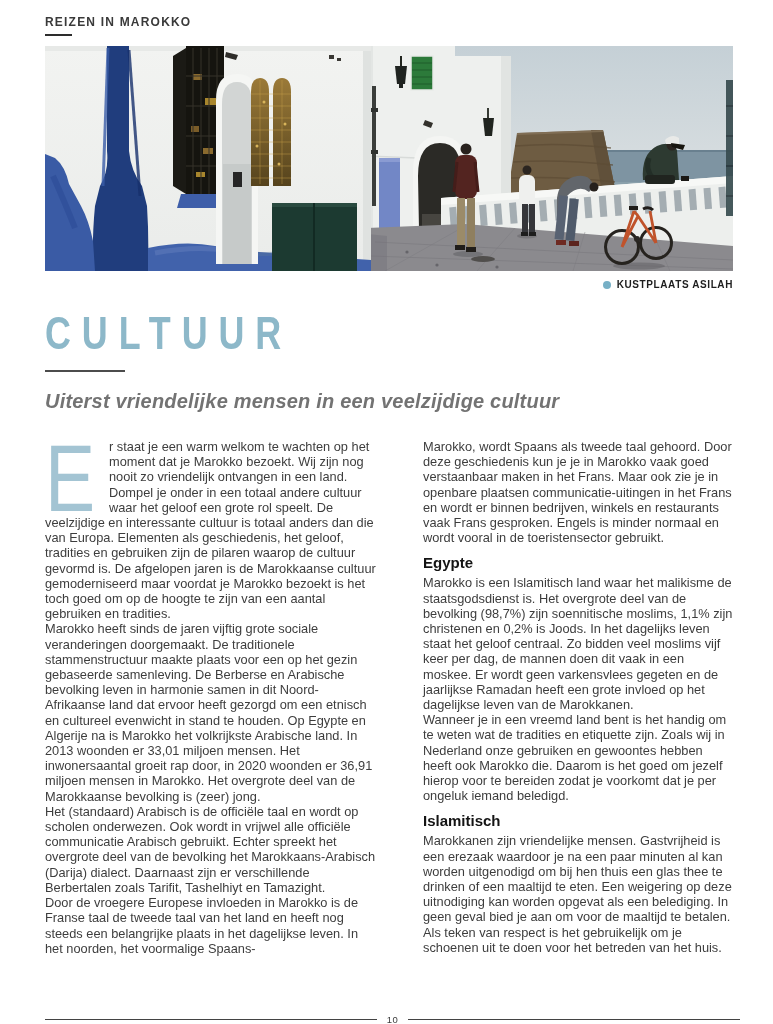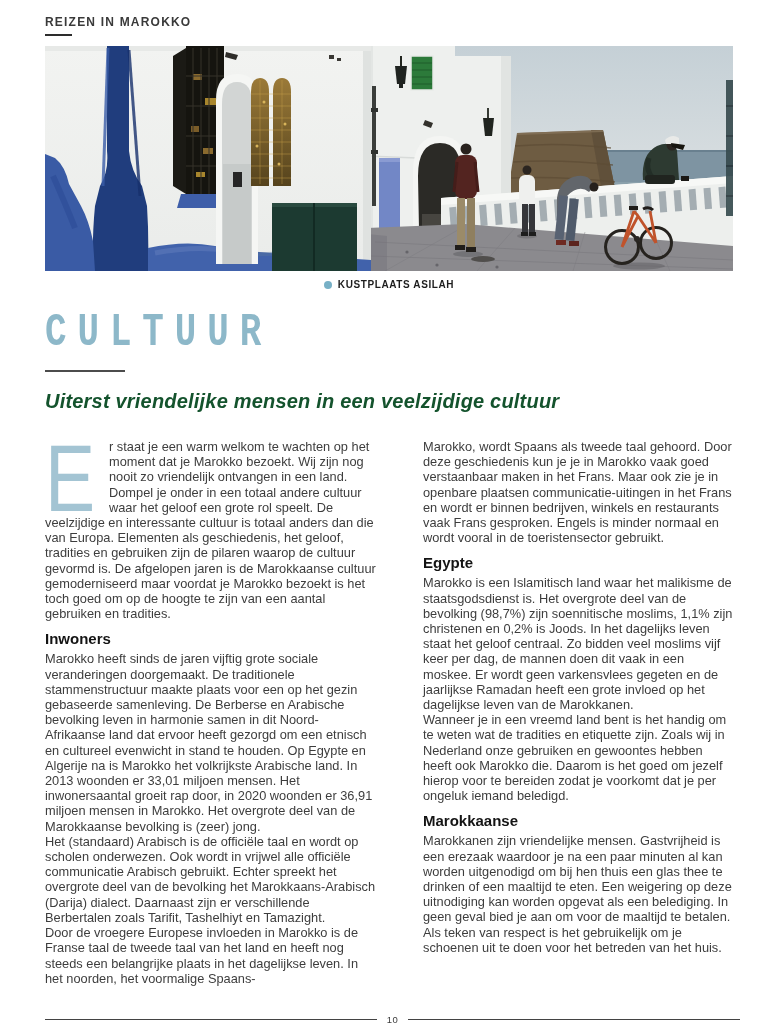--- a/index.html
+++ b/index.html
@@ -12,33 +12,33 @@
 
   
   .eyebrow{margin-top:15px;font-size:12px;font-weight:bold;letter-spacing:1.2px;color:#3a3a3a;}
   .eyebrow-rule{width:27px;height:2px;background:#2d2d2d;margin-top:5px;}
 
   
   .photo{margin:10px 0 0 0;width:688px;height:225px;line-height:0;}
   .photo svg{display:block;}
 
   
-  .caption-row{display:flex;justify-content:center;align-items:center;gap:6px;margin-top:8px;width:688px;}
+  .caption-row{display:flex;justify-content:flex-end;align-items:center;gap:6px;margin-top:8px;width:688px;}
   .caption-dot{width:8px;height:8px;border-radius:50%;background:#77b0c6;}
   .caption-text{font-size:10px;font-weight:bold;letter-spacing:.6px;color:#1d1d1d;}
 
   
-  .title{margin:24px 0 0 0;line-height:1;height:40px;font-family:Liberation Mono, monospace;}
+  .title{margin:24px 0 0 0;line-height:1;height:40px;}
   .title-inner{display:inline-block;font-size:46px;font-weight:bold;color:#8db8c9;
     letter-spacing:14px;transform:scaleX(.78);transform-origin:left top;line-height:.86;white-space:nowrap;}
   .title-rule{width:80px;height:2px;background:#4c4c4c;margin-top:16px;}
 
   
   .subtitle{margin:18px 0 0 0;font-style:italic;font-weight:600;font-size:20px;
-    color:#14532d;letter-spacing:.2px;}
+    color:#737373;letter-spacing:.2px;}
 
   
   .columns{display:flex;gap:47px;margin-top:26px;}
   .col-left{width:331px;}
   .col-right{width:310px;}
   .body-text{margin:0;font-size:12.8px;line-height:15.2px;color:#3d3d3d;white-space:pre-line;}
   .heading{margin:9px 0 3px 0;font-size:15px;line-height:18px;font-weight:bold;color:#141414;}
   .dropcap{float:left;width:56px;height:60px;margin:5px 8px 0 0;
     font-size:94px;line-height:.74;font-weight:400;color:#a3c4d3;
     transform:scaleX(.8);transform-origin:left top;}
@@ -284,36 +284,35 @@
 
   <h1 class="title"><span class="title-inner">CULTUUR</span></h1>
   <div class="title-rule"></div>
 
   <h2 class="subtitle">Uiterst vriendelijke mensen in een veelzijdige cultuur</h2>
 
   <div class="columns">
     <div class="col col-left">
       <p class="body-text"><span class="dropcap">E</span><span>r staat je een warm welkom te wachten op het moment dat je Marokko bezoekt. Wij zijn nog nooit zo vriendelijk ontvangen in een land. Dompel je onder in een totaal andere cultuur waar het geloof een grote rol speelt. De veelzijdige en interessante cultuur is totaal anders dan die van Europa. Elementen als geschiedenis, het geloof, tradities en gebruiken zijn de pilaren waarop de cultuur gevormd is. De afgelopen jaren is de Marokkaanse cultuur gemoderniseerd maar voordat je Marokko bezoekt is het toch goed om op de hoogte te zijn van een aantal gebruiken en tradities.</span></p>
 
-      <h3 class="heading">Inwoners</h3>
       <p class="body-text">Marokko heeft sinds de jaren vijftig grote sociale veranderingen doorgemaakt. De traditionele stammenstructuur maakte plaats voor een op het gezin gebaseerde samenleving. De Berberse en Arabische bevolking leven in harmonie samen in dit Noord-Afrikaanse land dat ervoor heeft gezorgd om een etnisch en cultureel evenwicht in stand te houden. Op Egypte en Algerije na is Marokko het volkrijkste Arabische land. In 2013 woonden er 33,01 miljoen mensen. Het inwonersaantal groeit rap door, in 2020 woonden er 36,91 miljoen mensen in Marokko. Het overgrote deel van de Marokkaanse bevolking is (zeer) jong.</p>
 
       <p class="body-text">Het (standaard) Arabisch is de officiële taal en wordt op scholen onderwezen. Ook wordt in vrijwel alle officiële communicatie Arabisch gebruikt. Echter spreekt het overgrote deel van de bevolking het Marokkaans-Arabisch (Darija) dialect. Daarnaast zijn er verschillende Berbertalen zoals Tarifit, Tashelhiyt en Tamazight.
 Door de vroegere Europese invloeden in Marokko is de Franse taal de tweede taal van het land en heeft nog steeds een belangrijke plaats in het dagelijkse leven. In het noorden, het voormalige Spaans-</p>
     </div>
 
     <div class="col col-right">
       <p class="body-text">Marokko, wordt Spaans als tweede taal gehoord. Door deze geschiedenis kun je je in Marokko vaak goed verstaanbaar maken in het Frans. Maar ook zie je in openbare plaatsen communicatie-uitingen in het Frans en wordt er binnen bedrijven, winkels en restaurants vaak Frans gesproken. Engels is minder normaal en wordt vooral in de toeristensector gebruikt.</p>
 
       <h3 class="heading">Egypte</h3>
       <p class="body-text">Marokko is een Islamitisch land waar het malikisme de staatsgodsdienst is. Het overgrote deel van de bevolking (98,7%) zijn soennitische moslims, 1,1% zijn christenen en 0,2% is Joods. In het dagelijks leven staat het geloof centraal. Zo bidden veel moslims vijf keer per dag, de mannen doen dit vaak in een moskee. Er wordt geen varkensvlees gegeten en de jaarlijkse Ramadan heeft een grote invloed op het dagelijkse leven van de Marokkanen.</p>
 
       <p class="body-text">Wanneer je in een vreemd land bent is het handig om te weten wat de tradities en etiquette zijn. Zoals wij in Nederland onze gebruiken en gewoontes hebben heeft ook Marokko die. Daarom is het goed om jezelf hierop voor te bereiden zodat je voorkomt dat je per ongeluk iemand beledigd.</p>
 
-      <h3 class="heading">Marokkaanse</h3>
+      <h3 class="heading">Islamitisch</h3>
       <p class="body-text">Marokkanen zijn vriendelijke mensen. Gastvrijheid is een erezaak waardoor je na een paar minuten al kan worden uitgenodigd om bij hen thuis een glas thee te drinken of een maaltijd te eten. Een weigering op deze uitnodiging kan worden opgevat als een belediging. In geen geval bied je aan om voor de maaltijd te betalen. Als teken van respect is het gebruikelijk om je schoenen uit te doen voor het betreden van het huis.</p>
     </div>
   </div>
 
   <div class="footer">
     <div class="rule"></div>
     <div class="pagenum">10</div>
     <div class="rule"></div>
   </div>
 

